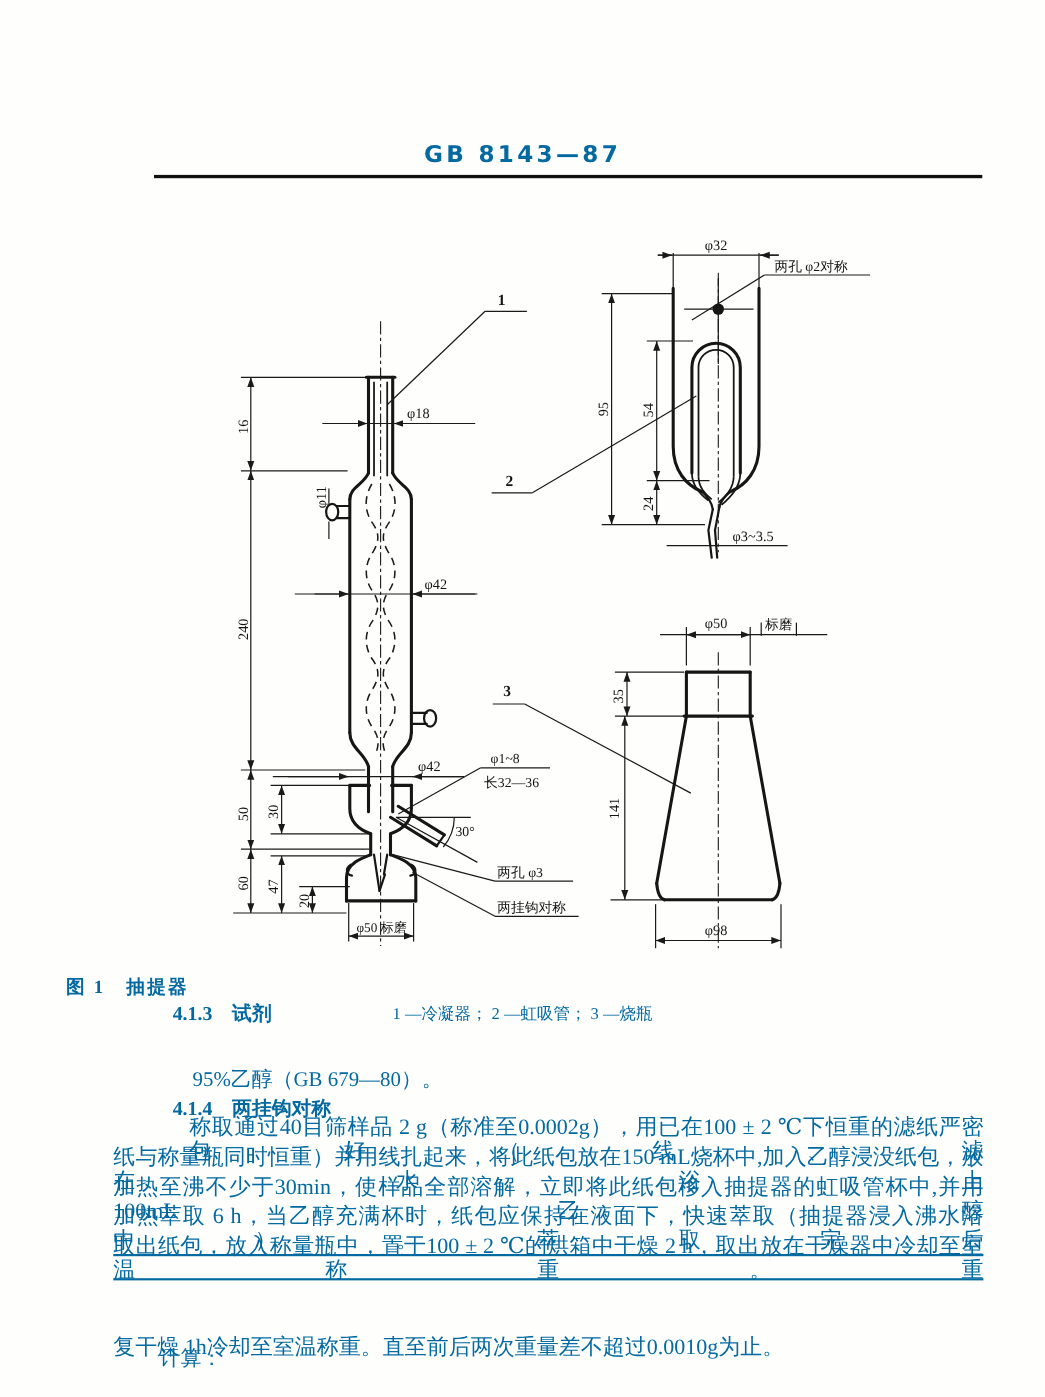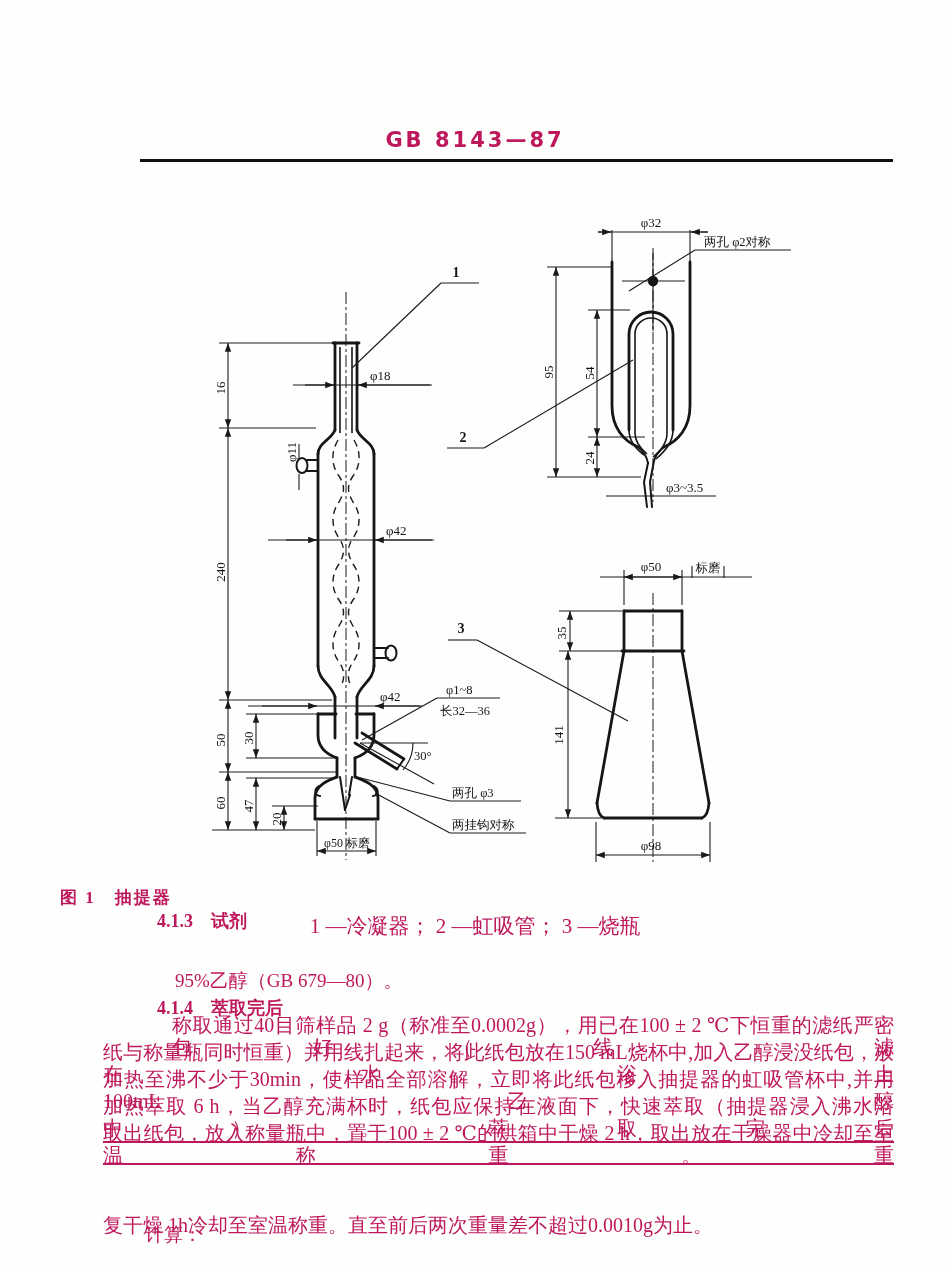--- a/index.html
+++ b/index.html
@@ -1,35 +1,35 @@
 <!DOCTYPE html>
 <html><head>
 <meta charset="utf-8">
 <style>
   html,body{margin:0;padding:0;background:#e8e8e6;}
   #page{position:relative;width:950px;height:1270px;background:#fefefc;margin:0 auto;overflow:hidden;
-        font-family:"Liberation Serif","DejaVu Serif",serif;color:#be185d;}
+        font-family:"Liberation Serif","DejaVu Serif",serif;color:#0369a1;}
   .abs{position:absolute;white-space:nowrap;}
   #hdr{top:128px;left:0;width:950px;text-align:center;font-size:21px;font-weight:bold;letter-spacing:3px;
        font-family:"DejaVu Sans","Liberation Sans",sans-serif;}
   #rule{position:absolute;top:159px;left:140px;width:753px;height:3px;background:#101010;}
   #drawing{position:absolute;left:0;top:0;width:950px;height:1270px;}
   svg .thick{stroke:#161616;stroke-width:2.8;fill:none;stroke-linecap:round;}
   svg .med{stroke:#161616;stroke-width:2;fill:none;stroke-linecap:round;}
   svg .thin2{stroke:#161616;stroke-width:1.6;fill:none;}
   svg .dim{stroke:#1a1a1a;stroke-width:1.1;fill:none;}
   svg .arr{marker-start:url(#as);marker-end:url(#ae);}
   svg .ae{marker-end:url(#ae);}
   svg .cl{stroke:#1a1a1a;stroke-width:1;fill:none;stroke-dasharray:12 3 3 3;}
   svg .wavy{stroke:#1a1a1a;stroke-width:1.4;fill:none;stroke-dasharray:7 5;}
   svg text{fill:#141414;font-family:"Liberation Serif","DejaVu Serif",serif;font-size:13px;}
   svg text.cjk{font-size:12.5px;}
   svg text.pn{font-size:14px;font-weight:bold;}
   .cap1{top:886px;left:60px;width:830px;text-align:left;font-size:17px;font-weight:600;letter-spacing:2px;position:absolute;}
-  .cap2{top:912px;left:60px;width:830px;text-align:center;font-size:21px;position:absolute;}
+  .cap2{top:912px;left:60px;width:830px;text-align:center;font-size:15px;position:absolute;}
   .h-sec{position:absolute;left:157px;font-size:18px;font-weight:bold;white-space:nowrap;}
   .bodyline{position:absolute;left:103px;width:791px;font-size:20px;line-height:22px;box-sizing:border-box;}
   .just{text-align:justify;text-align-last:justify;}
   .ind{padding-left:69px;}
 </style>
 </head>
 <body>
 
 <div id="page">
 
@@ -245,21 +245,21 @@
       <path class="dim arr" d="M596,855 H710"></path>
       <text x="651" y="850" text-anchor="middle">φ98</text>
     </g>
   </svg>
 
   <div class="cap1">图 1　抽提器</div>
   <div class="cap2">1 —冷凝器；  2 —虹吸管；  3 —烧瓶</div>
 
   <div class="h-sec" style="top:909px;">4.1.3　试剂</div>
   <div class="abs" style="top:968px;left:175px;font-size:19px;">95%乙醇（GB 679—80）。</div>
-  <div class="h-sec" style="top:996px;">4.1.4　萃取完后</div>
+  <div class="h-sec" style="top:996px;">4.1.4　两挂钩对称</div>
 
   <div class="bodyline just ind" style="top:1014px;">称取通过40目筛样品 2 g（称准至0.0002g），用已在100 ± 2 ℃下恒重的滤纸严密包好（线、滤</div>
   <div class="bodyline just" style="top:1041px;">纸与称量瓶同时恒重）并用线扎起来，将此纸包放在150 mL烧杯中,加入乙醇浸没纸包，放在水浴上</div>
   <div class="bodyline just" style="top:1068px;">加热至沸不少于30min，使样品全部溶解，立即将此纸包移入抽提器的虹吸管杯中,并用100mL乙醇</div>
   <div class="bodyline just" style="top:1095px;">加热萃取 6 h，当乙醇充满杯时，纸包应保持在液面下，快速萃取（抽提器浸入沸水浴中）。萃取完后</div>
   <div class="bodyline just" style="top:1122px;text-decoration:underline;">取出纸包，放入称量瓶中，置于100 ± 2 ℃的烘箱中干燥 2 h，取出放在干燥器中冷却至室温称重。重</div>
   <div class="bodyline" style="top:1202px;margin-top:12px;">复干燥 1h冷却至室温称重。直至前后两次重量差不超过0.0010g为止。</div>
 
   <div class="abs" style="top:1178px;left:145px;font-size:19px;margin-top:44px;">计算：</div>
 </div>

